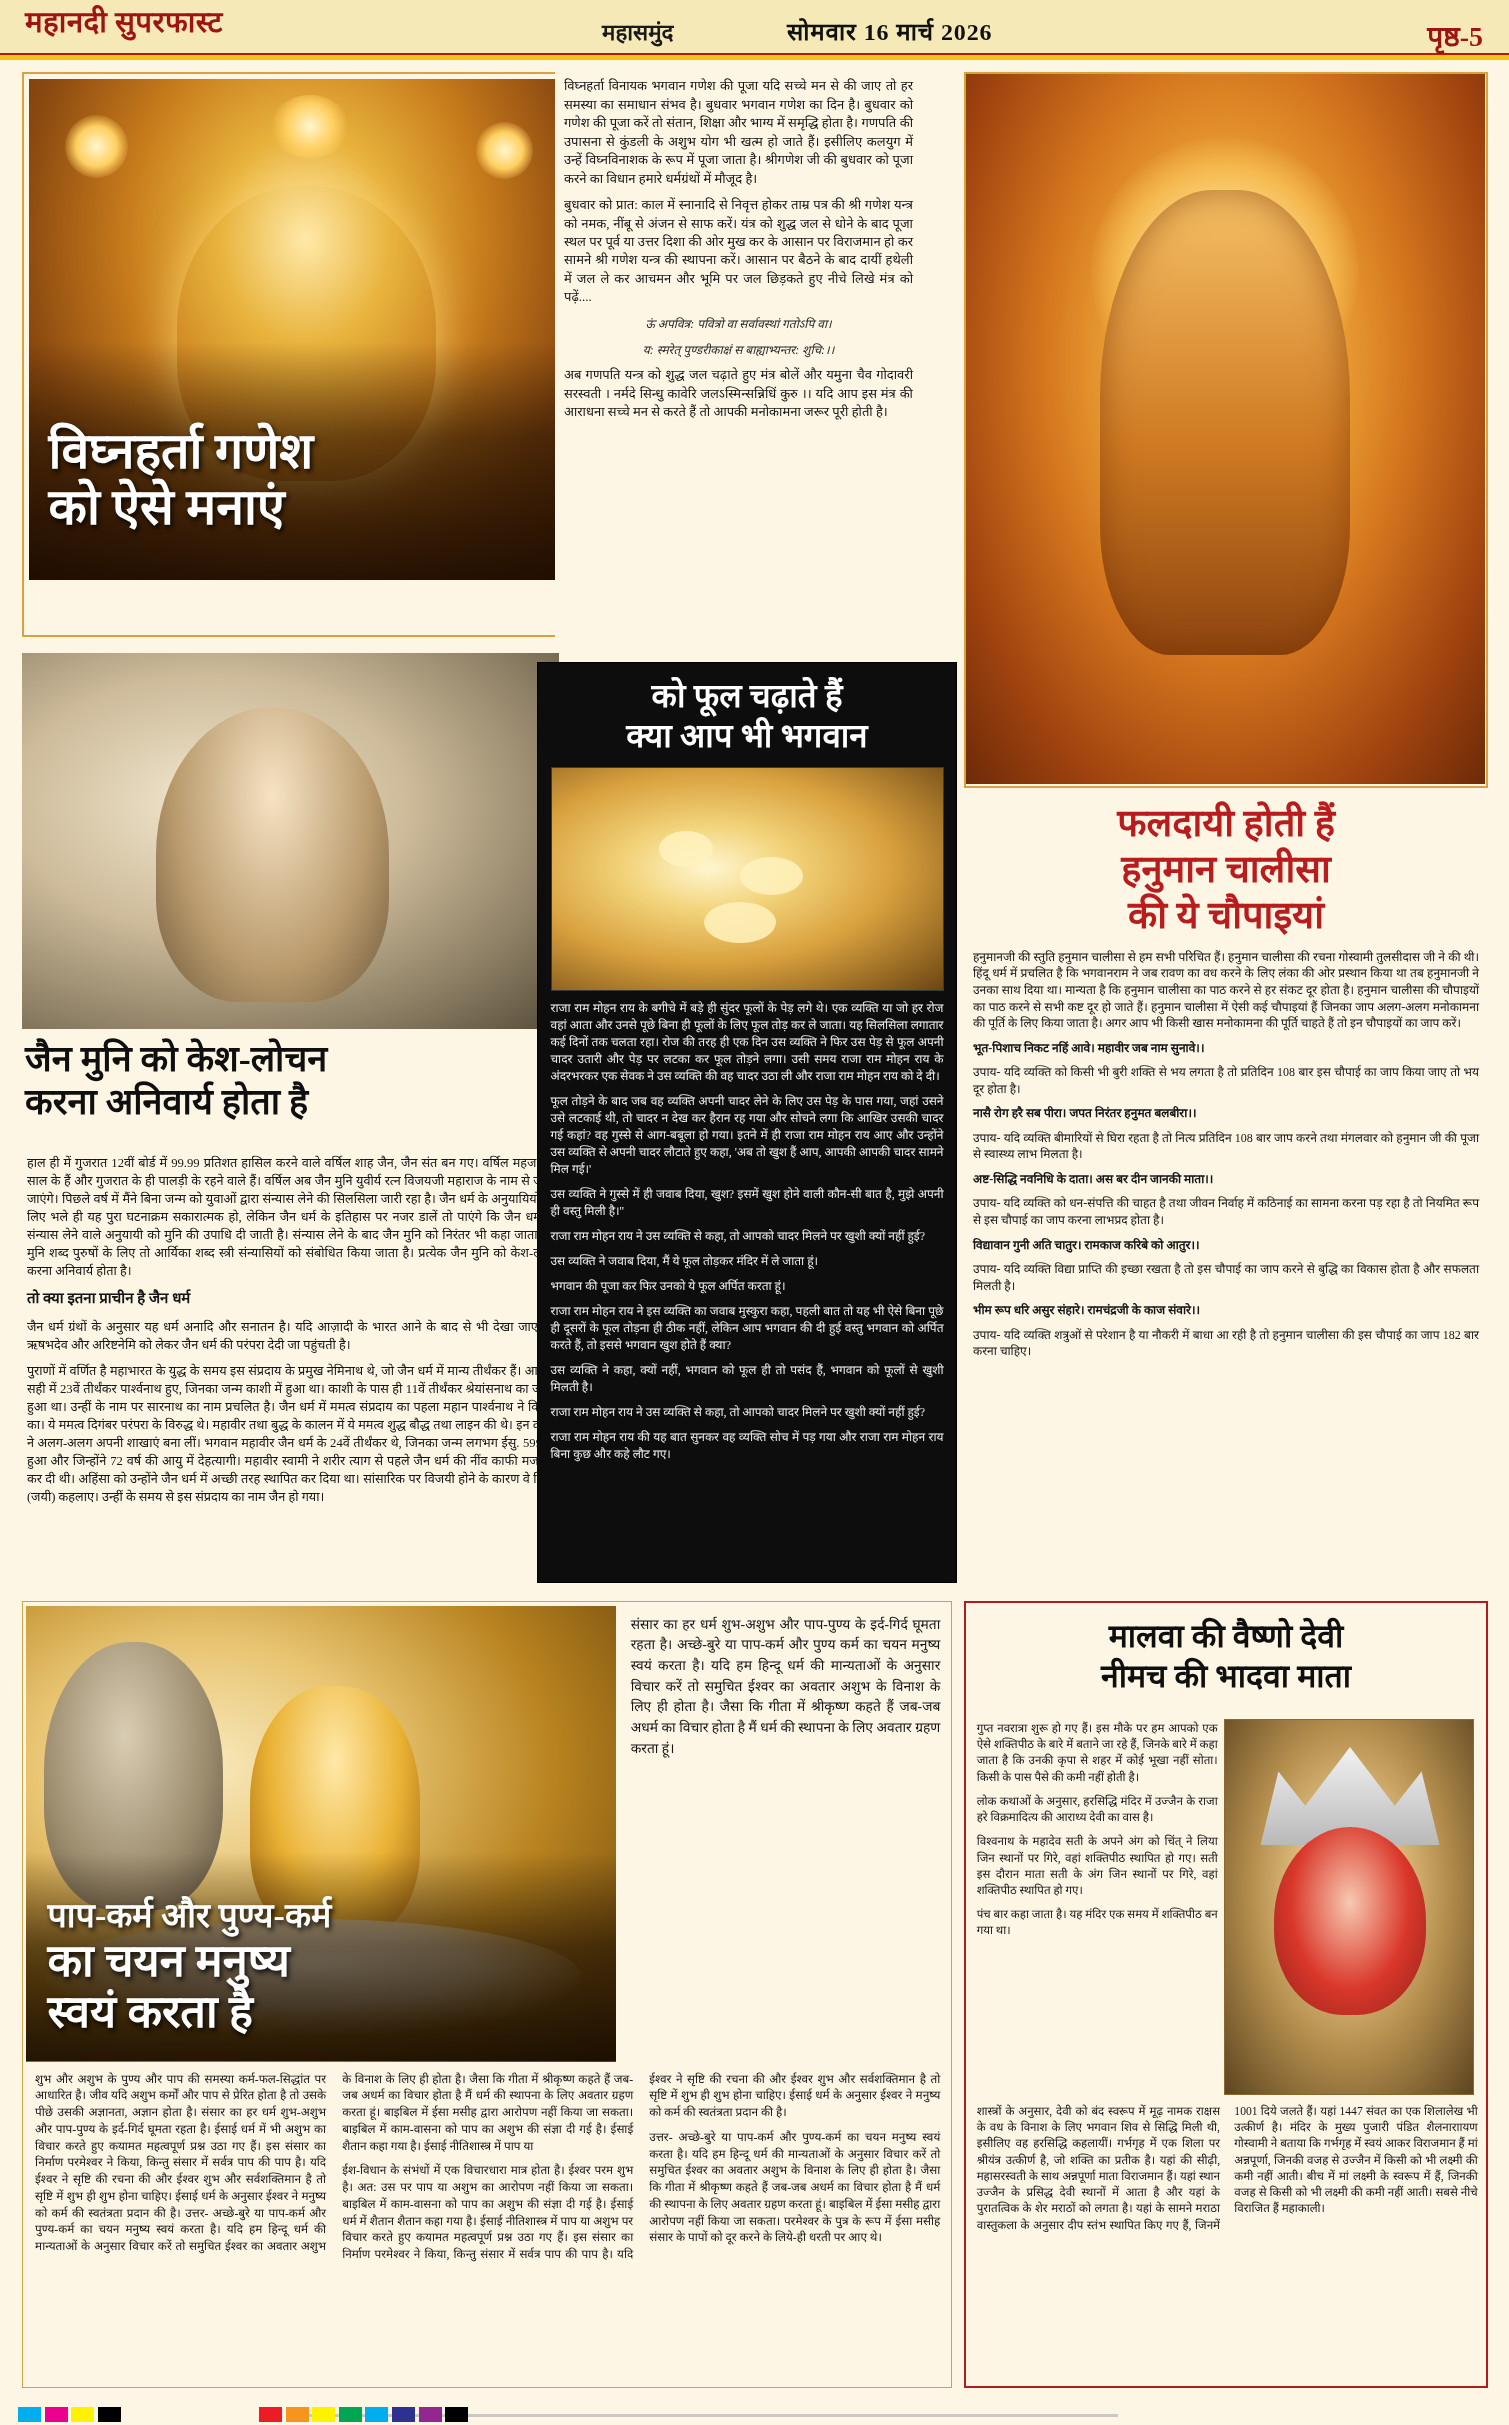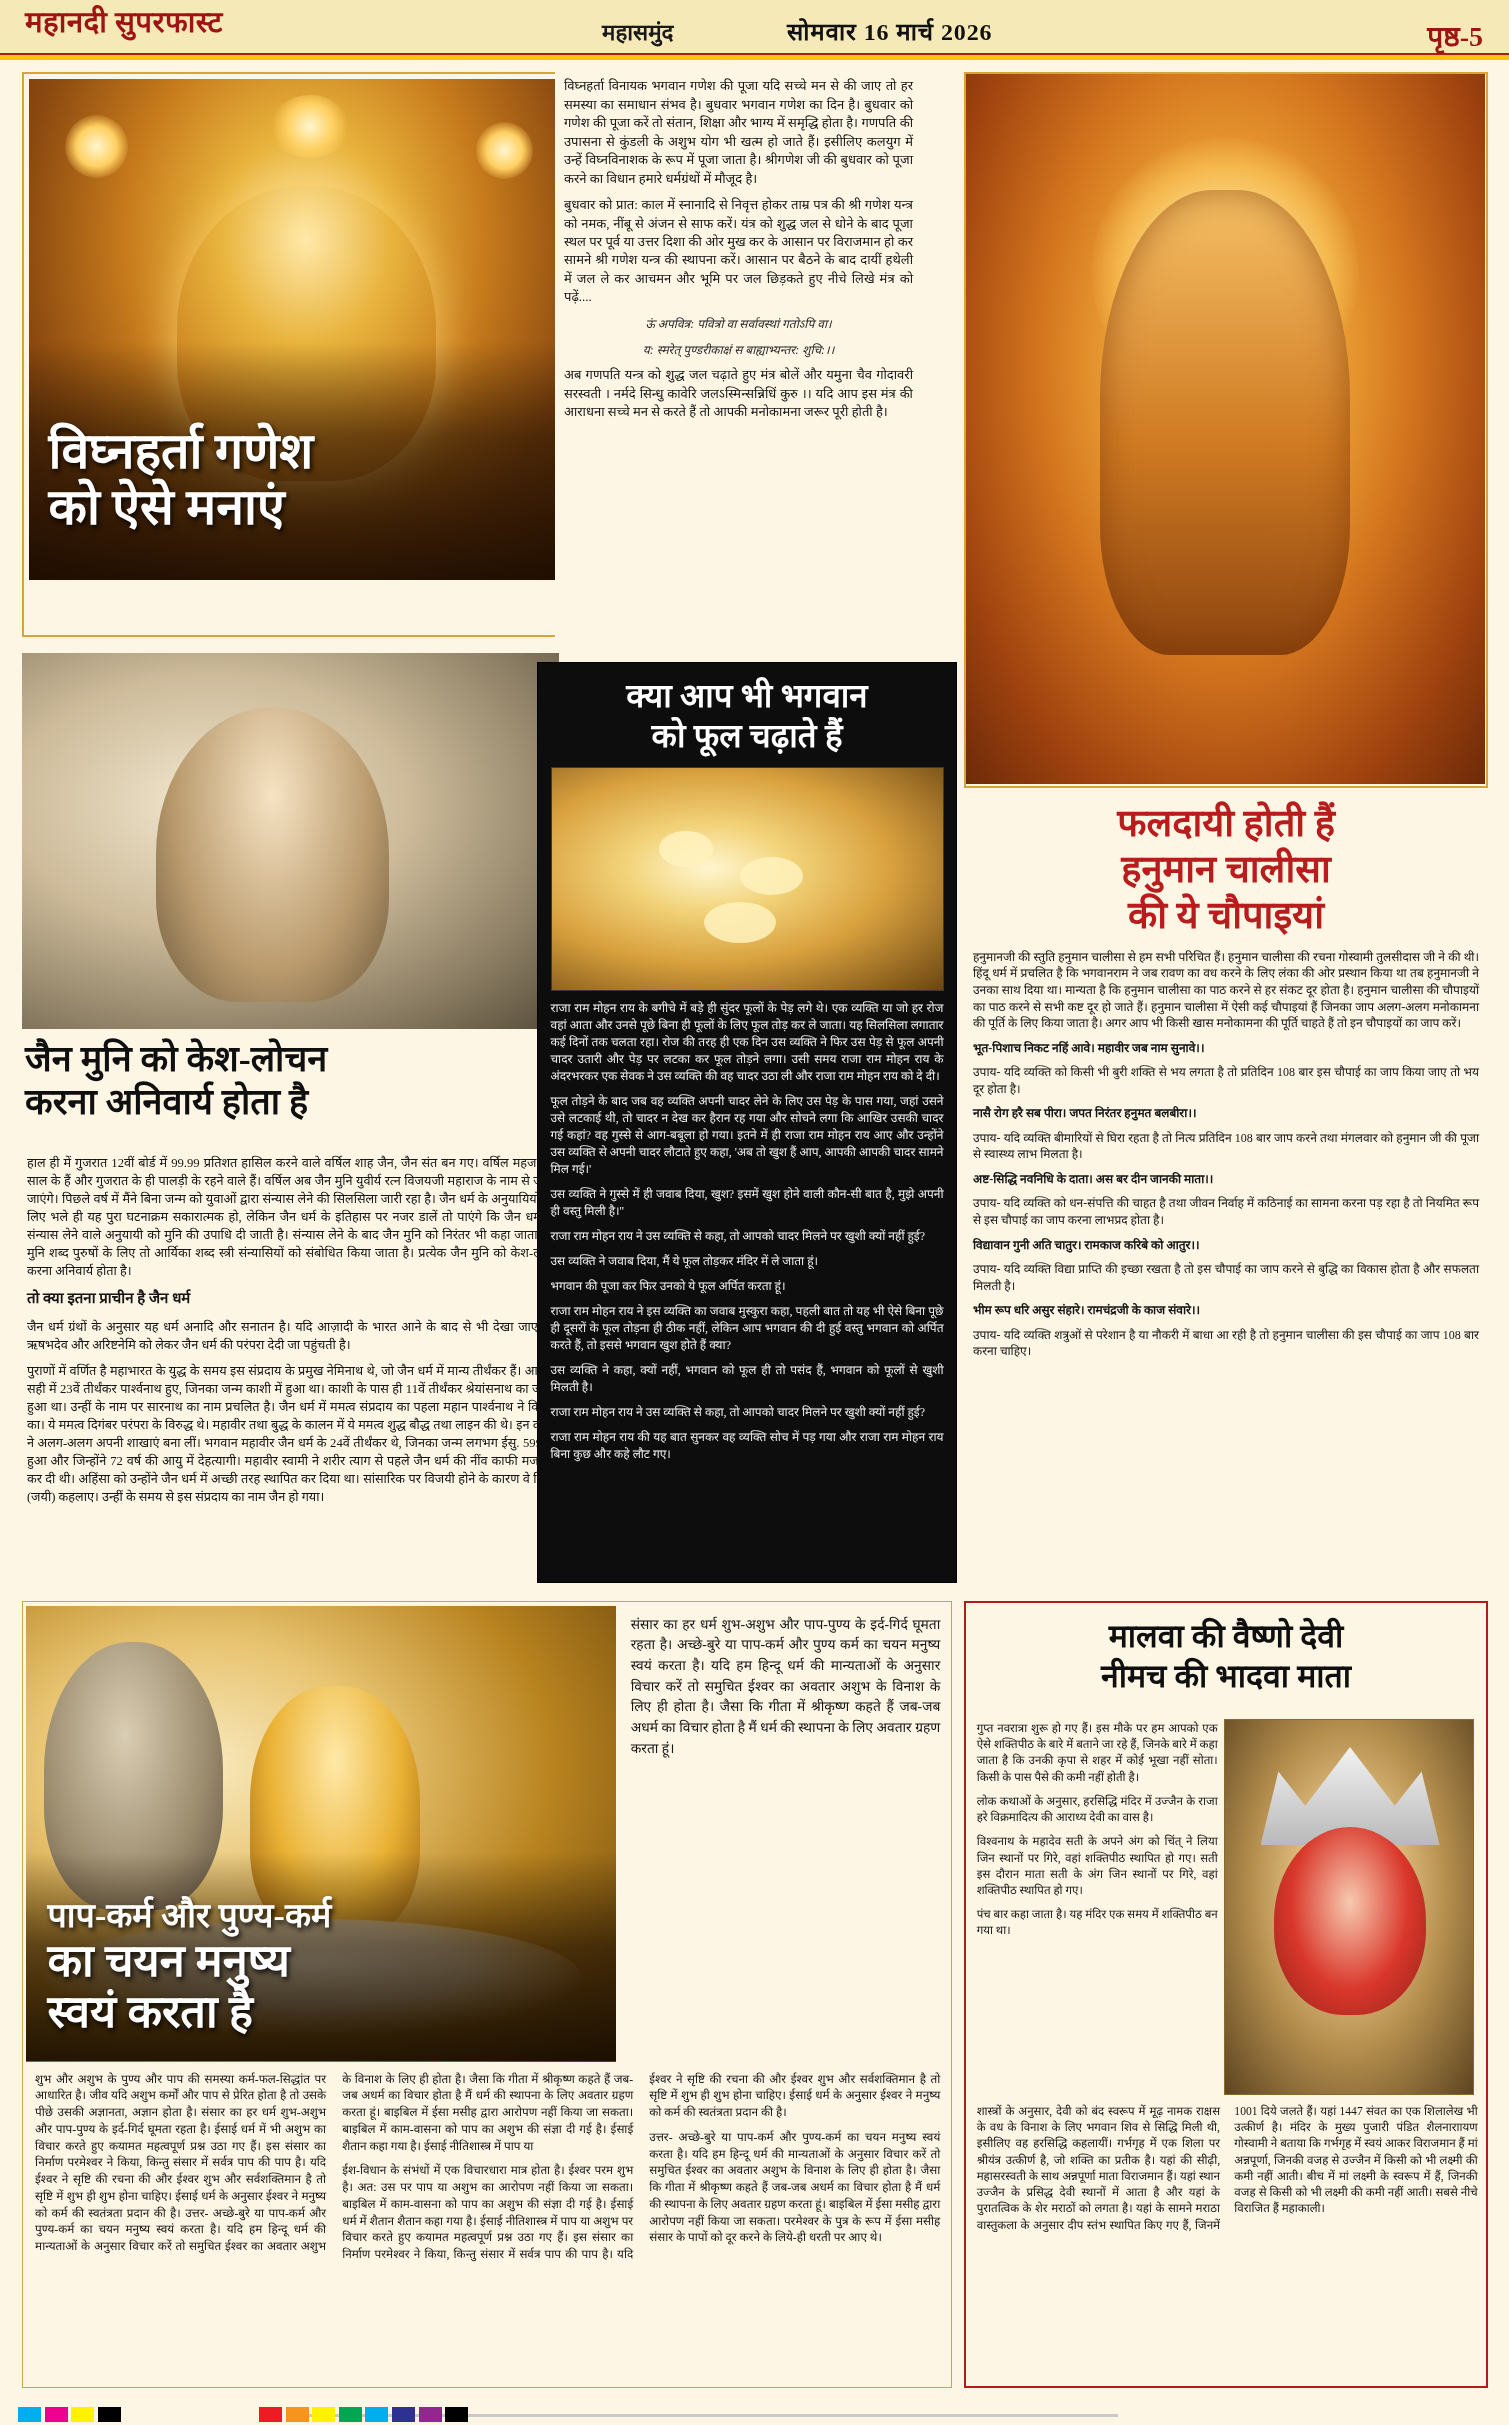--- a/index.html
+++ b/index.html
@@ -281,21 +281,21 @@
         <p>हनुमानजी की स्तुति हनुमान चालीसा से हम सभी परिचित हैं। हनुमान चालीसा की रचना गोस्वामी तुलसीदास जी ने की थी। हिंदू धर्म में प्रचलित है कि भगवानराम ने जब रावण का वध करने के लिए लंका की ओर प्रस्थान किया था तब हनुमानजी ने उनका साथ दिया था। मान्यता है कि हनुमान चालीसा का पाठ करने से हर संकट दूर होता है। हनुमान चालीसा की चौपाइयों का पाठ करने से सभी कष्ट दूर हो जाते हैं। हनुमान चालीसा में ऐसी कई चौपाइयां हैं जिनका जाप अलग-अलग मनोकामना की पूर्ति के लिए किया जाता है। अगर आप भी किसी खास मनोकामना की पूर्ति चाहते हैं तो इन चौपाइयों का जाप करें।</p>
         <p class="chaupai">भूत-पिशाच निकट नहिं आवे। महावीर जब नाम सुनावे।।</p>
         <p>उपाय- यदि व्यक्ति को किसी भी बुरी शक्ति से भय लगता है तो प्रतिदिन 108 बार इस चौपाई का जाप किया जाए तो भय दूर होता है।</p>
         <p class="chaupai">नासै रोग हरै सब पीरा। जपत निरंतर हनुमत बलबीरा।।</p>
         <p>उपाय- यदि व्यक्ति बीमारियों से घिरा रहता है तो नित्य प्रतिदिन 108 बार जाप करने तथा मंगलवार को हनुमान जी की पूजा से स्वास्थ्य लाभ मिलता है।</p>
         <p class="chaupai">अष्ट-सिद्धि नवनिधि के दाता। अस बर दीन जानकी माता।।</p>
         <p>उपाय- यदि व्यक्ति को धन-संपत्ति की चाहत है तथा जीवन निर्वाह में कठिनाई का सामना करना पड़ रहा है तो नियमित रूप से इस चौपाई का जाप करना लाभप्रद होता है।</p>
         <p class="chaupai">विद्यावान गुनी अति चातुर। रामकाज करिबे को आतुर।।</p>
         <p>उपाय- यदि व्यक्ति विद्या प्राप्ति की इच्छा रखता है तो इस चौपाई का जाप करने से बुद्धि का विकास होता है और सफलता मिलती है।</p>
         <p class="chaupai">भीम रूप धरि असुर संहारे। रामचंद्रजी के काज संवारे।।</p>
-        <p>उपाय- यदि व्यक्ति शत्रुओं से परेशान है या नौकरी में बाधा आ रही है तो हनुमान चालीसा की इस चौपाई का जाप 108 बार करना चाहिए।</p>
+        <p>उपाय- यदि व्यक्ति शत्रुओं से परेशान है या नौकरी में बाधा आ रही है तो हनुमान चालीसा की इस चौपाई का जाप 182 बार करना चाहिए।</p>
       </div>
     </div>
   </div>
 
   <div class="box" id="jain-box">
     <div id="jain-photo">
       <div class="muni"></div>
     </div>
     <div id="jain-headline">
       <div>जैन मुनि को केश-लोचन</div>
@@ -306,22 +306,22 @@
         <p>हाल ही में गुजरात 12वीं बोर्ड में 99.99 प्रतिशत हासिल करने वाले वर्षिल शाह जैन, जैन संत बन गए। वर्षिल महज 17 साल के हैं और गुजरात के ही पालड़ी के रहने वाले हैं। वर्षिल अब जैन मुनि युवीर्य रत्न विजयजी महाराज के नाम से जाने जाएंगे। पिछले वर्ष में मैंने बिना जन्म को युवाओं द्वारा संन्यास लेने की सिलसिला जारी रहा है। जैन धर्म के अनुयायियों के लिए भले ही यह पुरा घटनाक्रम सकारात्मक हो, लेकिन जैन धर्म के इतिहास पर नजर डालें तो पाएंगे कि जैन धर्म में संन्यास लेने वाले अनुयायी को मुनि की उपाधि दी जाती है। संन्यास लेने के बाद जैन मुनि को निरंतर भी कहा जाता है। मुनि शब्द पुरुषों के लिए तो आर्यिका शब्द स्त्री संन्यासियों को संबोधित किया जाता है। प्रत्येक जैन मुनि को केश-लोच करना अनिवार्य होता है।</p>
         <p style="font-weight:bold;font-size:15px;">तो क्या इतना प्राचीन है जैन धर्म</p>
         <p>जैन धर्म ग्रंथों के अनुसार यह धर्म अनादि और सनातन है। यदि आज़ादी के भारत आने के बाद से भी देखा जाए तो ऋषभदेव और अरिष्टनेमि को लेकर जैन धर्म की परंपरा देदी जा पहुंचती है।</p>
         <p>पुराणों में वर्णित है महाभारत के युद्ध के समय इस संप्रदाय के प्रमुख नेमिनाथ थे, जो जैन धर्म में मान्य तीर्थंकर हैं। आदर्श सही में 23वें तीर्थंकर पार्श्वनाथ हुए, जिनका जन्म काशी में हुआ था। काशी के पास ही 11वें तीर्थंकर श्रेयांसनाथ का जन्म हुआ था। उन्हीं के नाम पर सारनाथ का नाम प्रचलित है। जैन धर्म में ममत्व संप्रदाय का पहला महान पार्श्वनाथ ने विषय का। ये ममत्व दिगंबर परंपरा के विरुद्ध थे। महावीर तथा बुद्ध के कालन में ये ममत्व शुद्ध बौद्ध तथा लाइन की थे। इन दोनों ने अलग-अलग अपनी शाखाएं बना लीं। भगवान महावीर जैन धर्म के 24वें तीर्थंकर थे, जिनका जन्म लगभग ईसु. 599 में हुआ और जिन्होंने 72 वर्ष की आयु में देहत्यागी। महावीर स्वामी ने शरीर त्याग से पहले जैन धर्म की नींव काफी मजबूत कर दी थी। अहिंसा को उन्होंने जैन धर्म में अच्छी तरह स्थापित कर दिया था। सांसारिक पर विजयी होने के कारण वे जिन (जयी) कहलाए। उन्हीं के समय से इस संप्रदाय का नाम जैन हो गया।</p>
       </div>
     </div>
   </div>
 
   <div class="box" id="flower-box">
     <div id="flower-headline">
+      <div>को फूल चढ़ाते हैं</div>
       <div>क्या आप भी भगवान</div>
-      <div>को फूल चढ़ाते हैं</div>
     </div>
     <div id="flower-photo">
       <span class="petal" style="left:107px; top:63px; width:54px; height:36px;"></span>
       <span class="petal" style="left:188px; top:89px; width:63px; height:38px;"></span>
       <span class="petal" style="left:152px; top:134px; width:72px; height:41px;"></span>
     </div>
     <div id="flower-text">
       <div class="hindi-body">
         <p>राजा राम मोहन राय के बगीचे में बड़े ही सुंदर फूलों के पेड़ लगे थे। एक व्यक्ति या जो हर रोज वहां आता और उनसे पूछे बिना ही फूलों के लिए फूल तोड़ कर ले जाता। यह सिलसिला लगातार कई दिनों तक चलता रहा। रोज की तरह ही एक दिन उस व्यक्ति ने फिर उस पेड़ से फूल अपनी चादर उतारी और पेड़ पर लटका कर फूल तोड़ने लगा। उसी समय राजा राम मोहन राय के अंदरभरकर एक सेवक ने उस व्यक्ति की वह चादर उठा ली और राजा राम मोहन राय को दे दी।</p>
         <p>फूल तोड़ने के बाद जब वह व्यक्ति अपनी चादर लेने के लिए उस पेड़ के पास गया, जहां उसने उसे लटकाई थी, तो चादर न देख कर हैरान रह गया और सोचने लगा कि आखिर उसकी चादर गई कहां? वह गुस्से से आग-बबूला हो गया। इतने में ही राजा राम मोहन राय आए और उन्होंने उस व्यक्ति से अपनी चादर लौटाते हुए कहा, 'अब तो खुश हैं आप, आपकी आपकी चादर सामने मिल गई।'</p>

